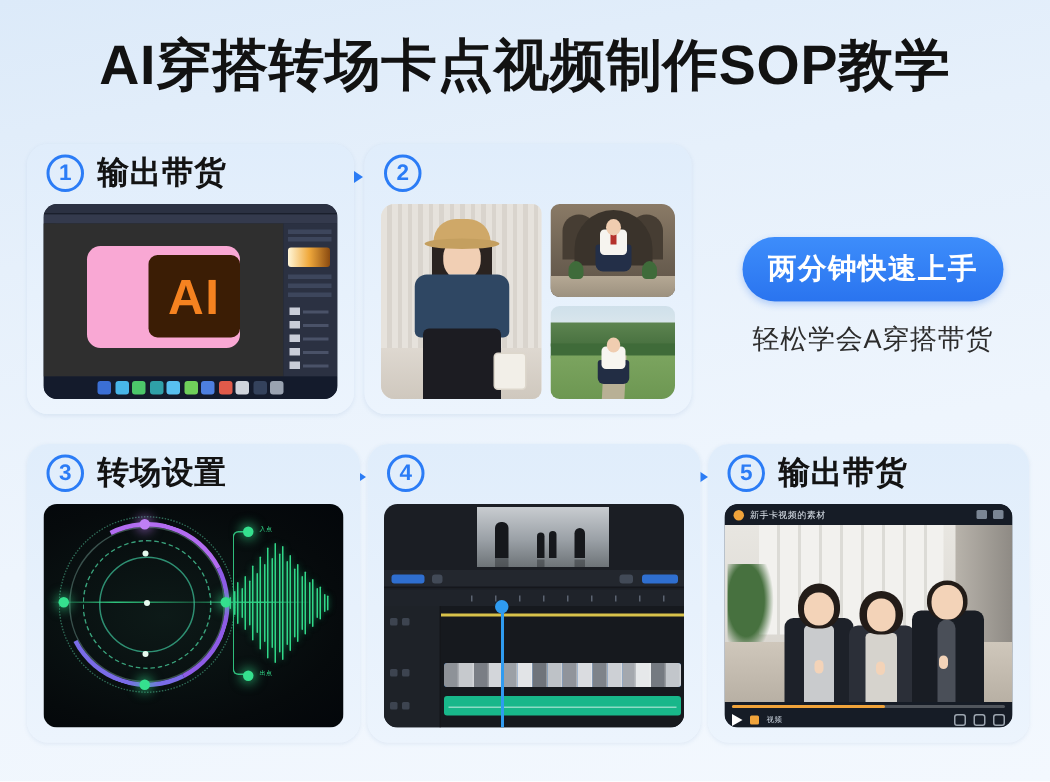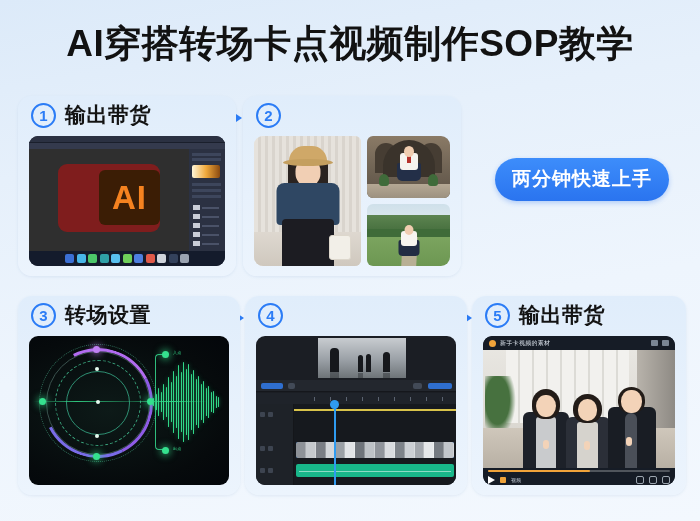--- a/index.html
+++ b/index.html
@@ -135,21 +135,21 @@
   .ai-app { position: absolute; inset: 0; background: #1d2433; }
   .ai-menubar { height: 7px; background: #2b3142; border-bottom: 1px solid #1a1f2c; }
   .ai-toolbar2 { height: 6px; background: #343a4d; }
   .ai-stage { position: absolute; left: 0; right: 36px; top: 13px; bottom: 15px; background: #2f2f2f; }
   .ai-lefttools { position: absolute; left: 0; top: 13px; bottom: 15px; width: 8px; background: #262a35; }
   .ai-logo {
     position: absolute;
     left: 50%; top: 48%;
     transform: translate(-50%,-50%);
     width: 102px; height: 68px;
-    background: #7f1d1d;
+    background: #f9a8d4;
     border-radius: 9px;
     display: flex; align-items: center; justify-content: center; padding-left: 41px;
   }
   .ai-logo-inner {
     width: 72px; height: 55px;
     background: #3b1d05;
     border-radius: 6px;
     display: flex; align-items: center; justify-content: center;
     color: #f58220;
     font-size: 33px;
@@ -446,20 +446,21 @@
             <div class="ph3-head"></div>
           </div>
         </div>
 
       </div>
     </div>
   </div>
 
   <div id="callout">
     <div class="pill">两分钟快速上手</div>
+    <div class="callout-sub">轻松学会A穿搭带货</div>
   </div>
 
   <div class="card" id="card-3">
     <div class="card-head">
       <div class="num-circle">3</div>
       <div class="card-title">转场设置</div>
     </div>
     <div class="card-body">
       <div class="trans">
         <div class="ring ring-outer"></div>

